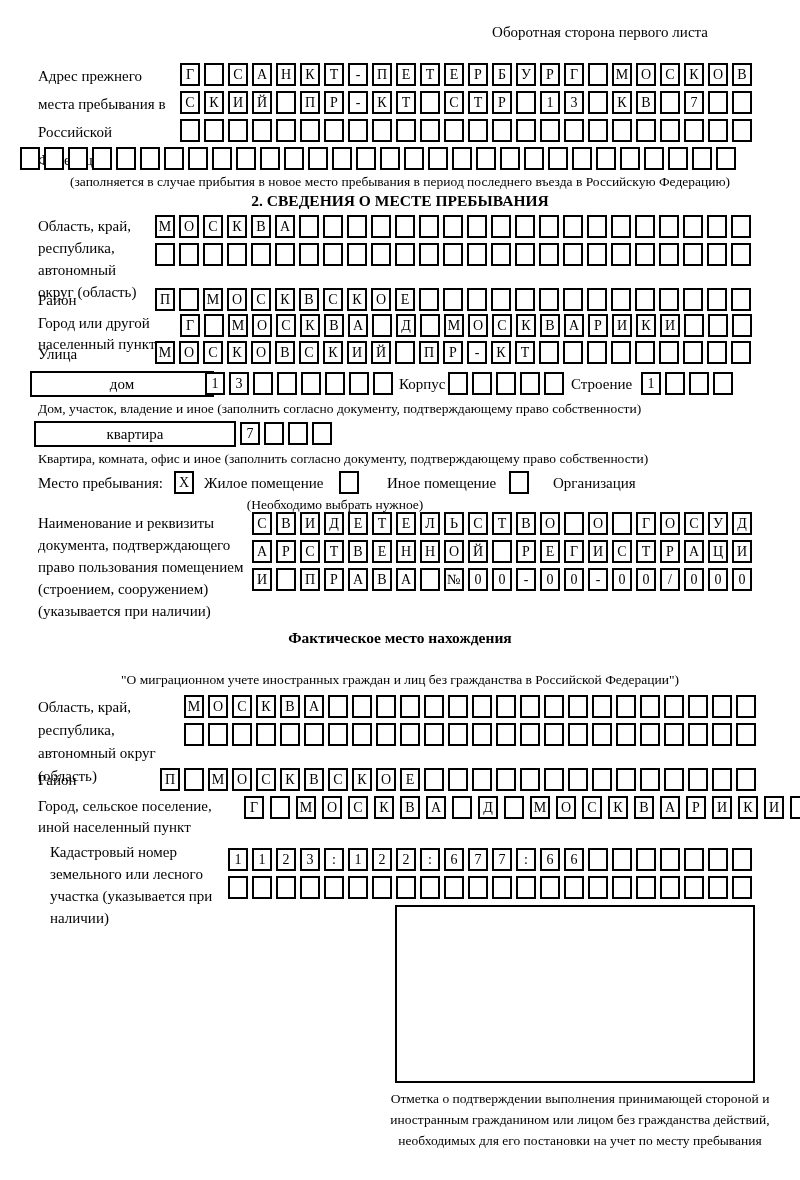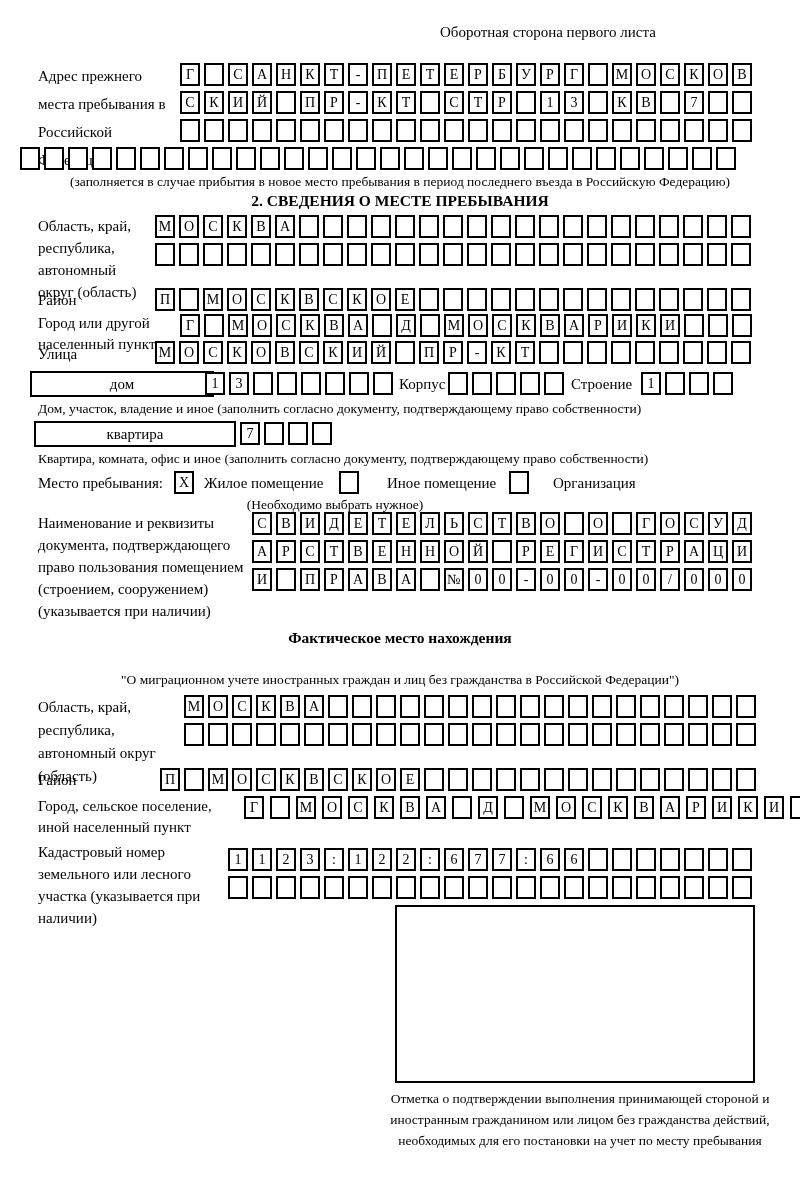--- a/index.html
+++ b/index.html
@@ -20,21 +20,21 @@
           display:flex;align-items:center;justify-content:center;font-size:15px;background:#fff;}
   .chk{position:absolute;width:20px;height:23px;border:2px solid #000;box-sizing:border-box;
        display:flex;align-items:center;justify-content:center;font-size:14px;background:#fff;}
   .stamp{position:absolute;border:2px solid #000;box-sizing:border-box;background:#fff;}
 </style>
 </head>
 <body>
 
 <div class="page">
 
-  <div class="abs" style="top:24px;left:440px;width:320px;text-align:left;font-size:15px;">Оборотная сторона первого листа</div>
+  <div class="abs" style="top:24px;left:440px;width:320px;text-align:center;font-size:15px;">Оборотная сторона первого листа</div>
 
   <div class="label lh28" style="top:62px;left:38px;width:130px;">Адрес прежнего места пребывания в Российской Федерации</div>
   <div class="cellrow" style="top:63px;left:180px;">
       <div class="cell">Г</div>
       <div class="cell"></div>
       <div class="cell">С</div>
       <div class="cell">А</div>
       <div class="cell">Н</div>
       <div class="cell">К</div>
       <div class="cell">Т</div>
@@ -508,21 +508,21 @@
       <div class="cell">К</div>
       <div class="cell">В</div>
       <div class="cell">А</div>
       <div class="cell">Р</div>
       <div class="cell">И</div>
       <div class="cell">К</div>
       <div class="cell">И</div>
       <div class="cell"></div>
     </div>
 
-  <div class="label lh22" style="top:841px;left:38px;width:175px;">Кадастровый номер земельного или лесного участка (указывается при наличии)</div>
+  <div class="label lh22" style="top:841px;left:50px;width:175px;">Кадастровый номер земельного или лесного участка (указывается при наличии)</div>
   <div class="cellrow" style="top:848px;left:228px;">
       <div class="cell">1</div>
       <div class="cell">1</div>
       <div class="cell">2</div>
       <div class="cell">3</div>
       <div class="cell">:</div>
       <div class="cell">1</div>
       <div class="cell">2</div>
       <div class="cell">2</div>
       <div class="cell">:</div>

